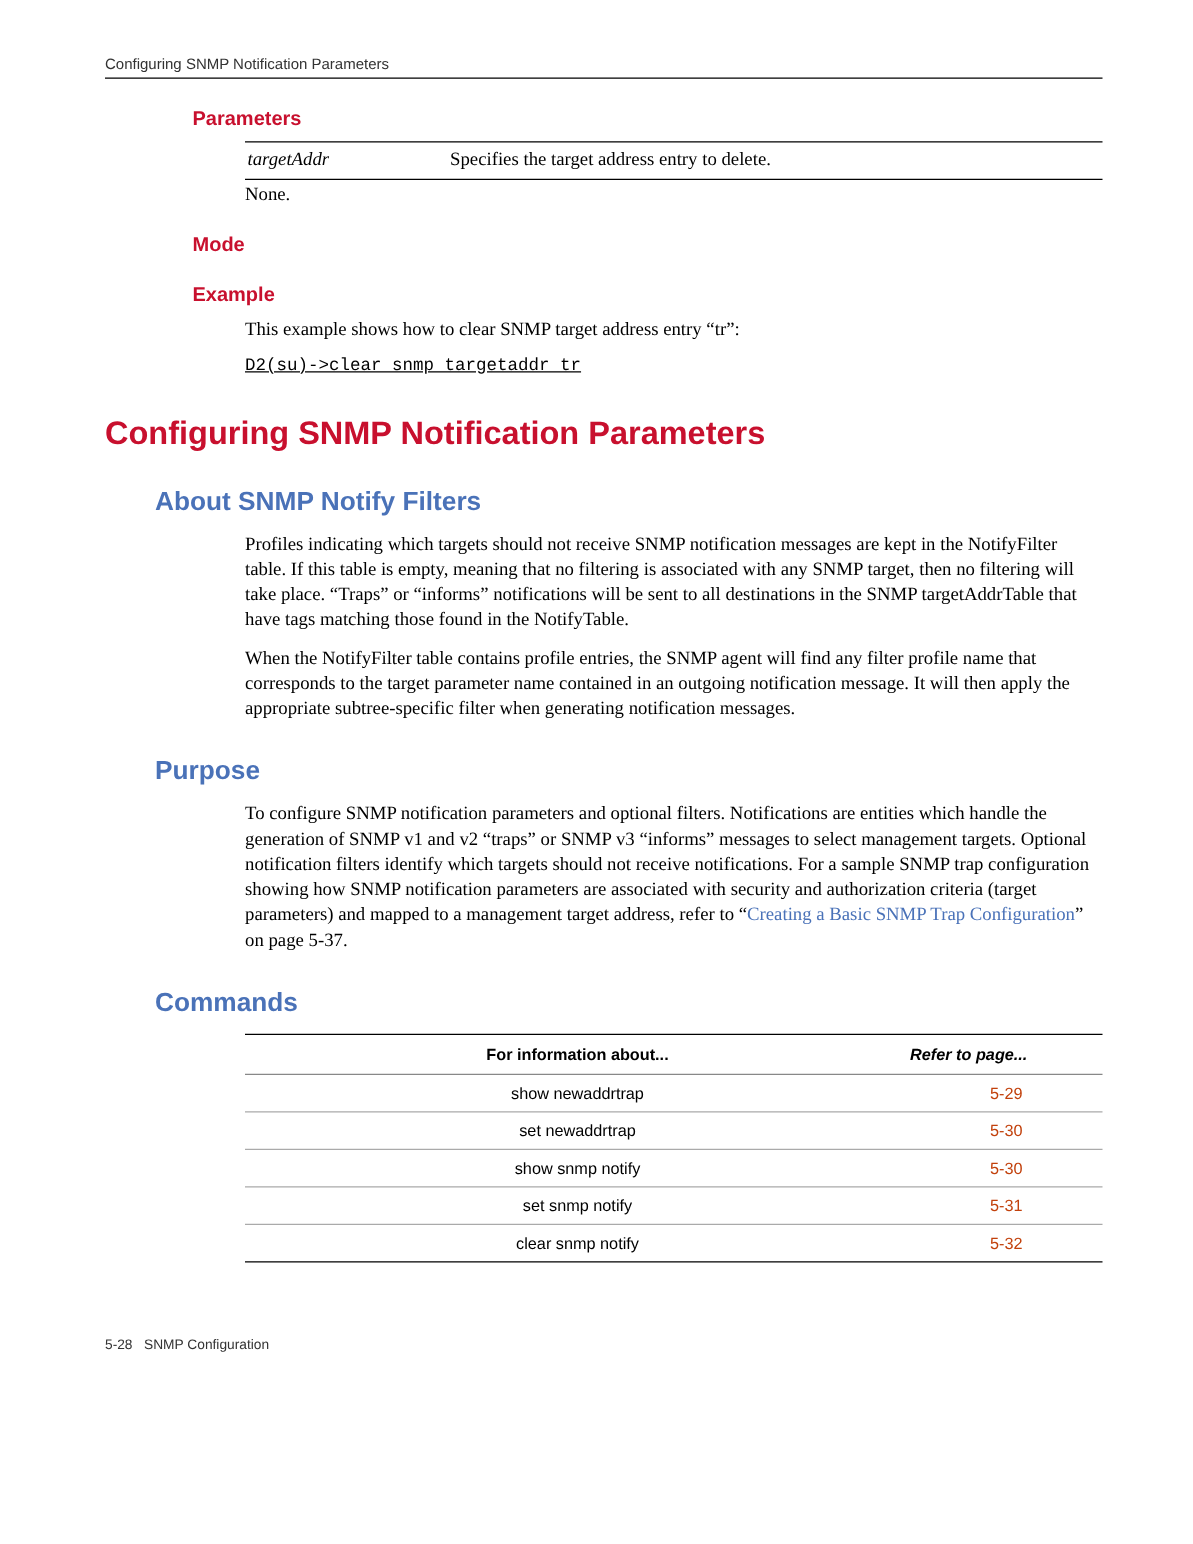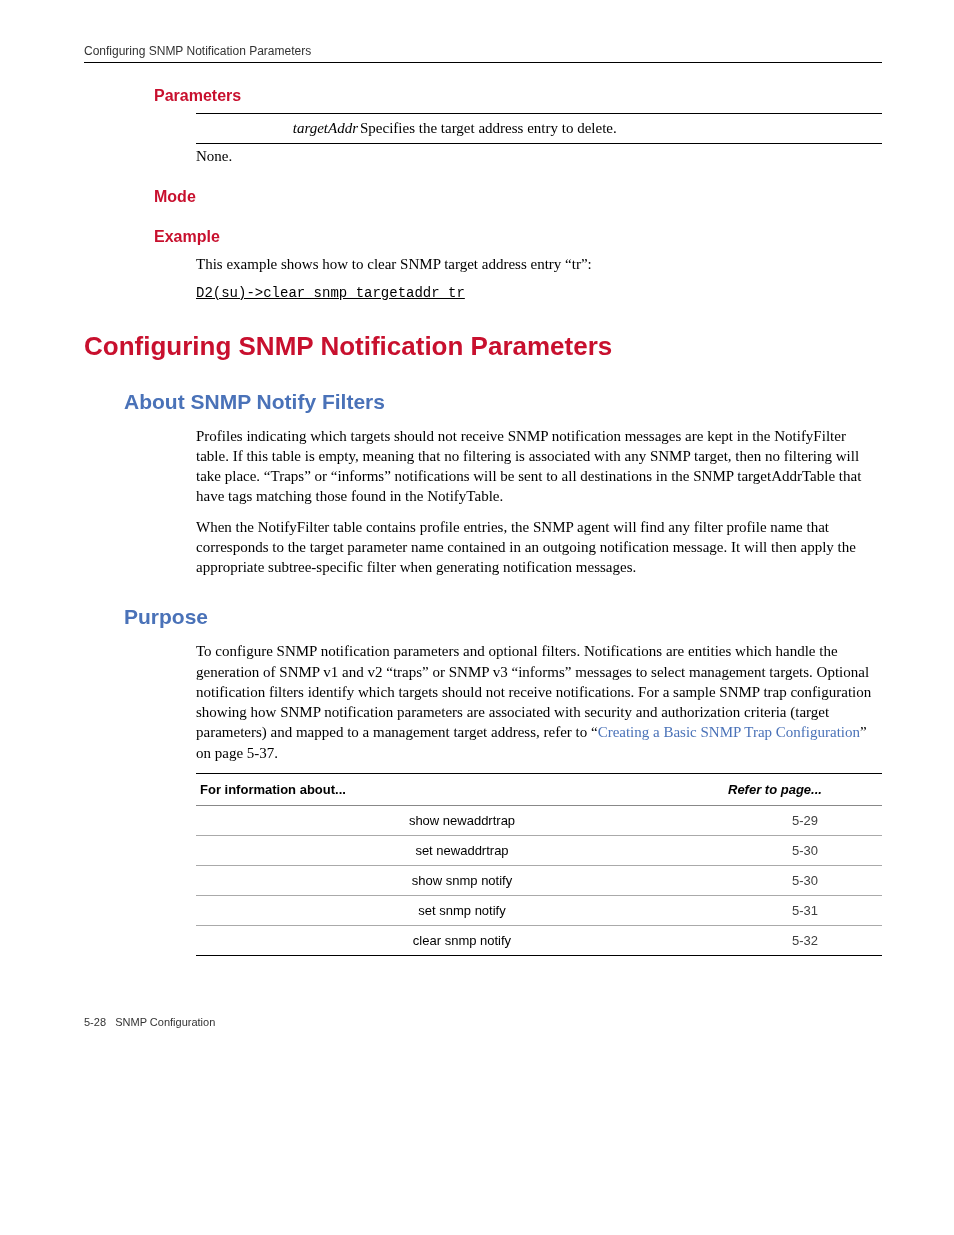--- a/index.html
+++ b/index.html
@@ -39,21 +39,20 @@
     width: calc(100% - 112px);
   }
   .param-table td {
     padding: 4px 0;
     font-size: 15px;
     vertical-align: top;
   }
   .param-name {
     font-style: italic;
     width: 160px;
-    text-align: right;
   }
   .body-text {
     margin-left: 112px;
     font-size: 15px;
     line-height: 1.35;
     margin-top: 2px;
     margin-bottom: 10px;
   }
   .code-block {
     margin-left: 112px;
@@ -85,21 +84,21 @@
   }
   .commands-table {
     margin-left: 112px;
     width: calc(100% - 112px);
     border-collapse: collapse;
     font-family: Arial, Helvetica, sans-serif;
     font-size: 13px;
     margin-top: 8px;
   }
   .commands-table th {
-    text-align: left;
+    text-align: center;
     font-weight: bold;
     padding: 8px 4px;
     border-top: 1.5px solid #000;
     border-bottom: 1px solid #888;
     background: #fff;
   }
   .commands-table th.right {
     text-align: left;
     padding-left: 0;
     width: 150px;
@@ -107,21 +106,21 @@
   }
   .commands-table td {
     padding: 7px 4px;
     border-bottom: 1px solid #aaa;
     text-align: center;
   }
   .commands-table tr:last-child td {
     border-bottom: 1.5px solid #000;
   }
   .page-ref {
-    color: #404040;
+    color: #c2410c;
   }
   .footer {
     margin-top: 60px;
     font-family: Arial, Helvetica, sans-serif;
     font-size: 11px;
     color: #333;
   }
 </style>
 </head>
 <body>
@@ -152,20 +151,21 @@
 
   <div class="h2">About SNMP Notify Filters</div>
   <div class="body-text">Profiles indicating which targets should not receive SNMP notification messages are kept in the NotifyFilter table. If this table is empty, meaning that no filtering is associated with any SNMP target, then no filtering will take place. “Traps” or “informs” notifications will be sent to all destinations in the SNMP targetAddrTable that have tags matching those found in the NotifyTable.</div>
   <div class="body-text">When the NotifyFilter table contains profile entries, the SNMP agent will find any filter profile name that corresponds to the target parameter name contained in an outgoing notification message. It will then apply the appropriate subtree-specific filter when generating notification messages.</div>
 
   <div class="h2">Purpose</div>
   <div class="body-text">
     <span>To configure SNMP notification parameters and optional filters. Notifications are entities which handle the generation of SNMP v1 and v2 “traps” or SNMP v3 “informs” messages to select management targets. Optional notification filters identify which targets should not receive notifications. For a sample SNMP trap configuration showing how SNMP notification parameters are associated with security and authorization criteria (target parameters) and mapped to a management target address, refer to “</span><span class="link">Creating a Basic SNMP Trap Configuration</span><span>” on page 5-37.</span>
   </div>
 
+  <div class="h2">Commands</div>
   <table class="commands-table">
     <thead>
       <tr>
         <th>For information about...</th>
         <th class="right">Refer to page...</th>
       </tr>
     </thead>
     <tbody>
       <tr>
         <td>show newaddrtrap</td>

